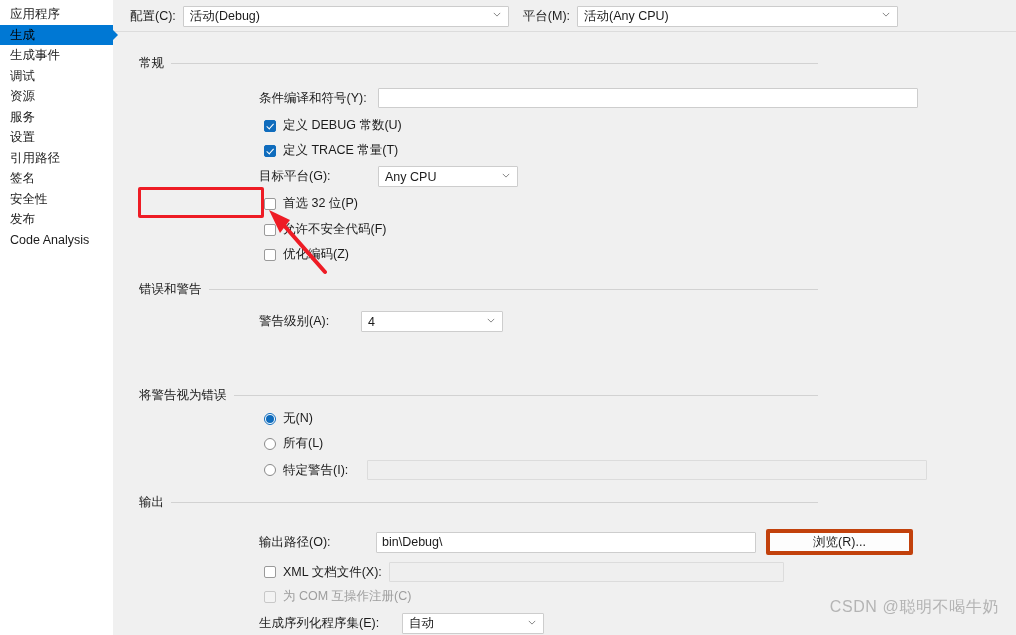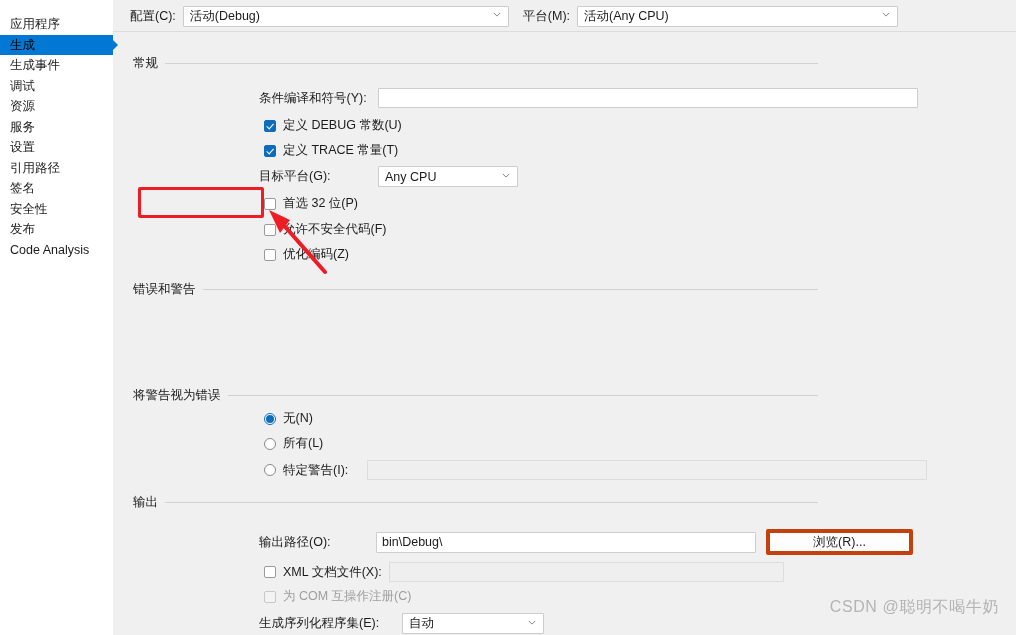--- a/index.html
+++ b/index.html
@@ -24,21 +24,21 @@
     inset: 0;
     display: flex;
     background: #f0f0f0;
   }
 
   
   .sidebar {
     width: 113px;
     flex: 0 0 113px;
     background: #ffffff;
-    padding-top: 14px;
+    padding-top: 4px;
     position: relative;
     z-index: 3;
   }
   .side-item {
     height: 20.5px;
     line-height: 20.5px;
     padding-left: 10px;
     font-size: 12.5px;
     color: #1b1b1b;
     white-space: nowrap;
@@ -122,21 +122,21 @@
   
   .group {
     position: absolute;
     left: 0;
     right: 0;
   }
   .group-head {
     display: flex;
     align-items: center;
     gap: 7px;
-    padding-left: 20px;
+    padding-left: 26px;
   }
   .group-title {
     font-size: 12.5px;
     color: #1b1b1b;
     white-space: nowrap;
   }
   .group-rule {
     flex: 1 1 auto;
     height: 1px;
     background: #d2d2d2;
@@ -409,20 +409,31 @@
       </span>
     </div>
 
     <div class="group" style="top:281px;text-align:right;">
       <div class="group-head">
         <span class="group-title">错误和警告</span>
         <span class="group-rule"></span>
       </div>
     </div>
 
+    <div class="row" style="top:311px; left:146px;">
+      <span class="fld-label" style="width:95px;">警告级别(A):</span>
+      <span class="combo" style="width:142px; margin-left:7px;">
+        <span>4</span>
+        <span class="chev">
+          <svg viewBox="0 0 10 6" width="8" height="5">
+              <path d="M1 1 L5 5 L9 1" fill="none" stroke="#6a6a6a" stroke-width="1"></path>
+            </svg>
+        </span>
+      </span>
+    </div>
 
 
     <div class="group" style="top:387px;">
       <div class="group-head">
         <span class="group-title">将警告视为错误</span>
         <span class="group-rule"></span>
       </div>
     </div>
 
     <div class="row" style="top:410px; left:151px;">

